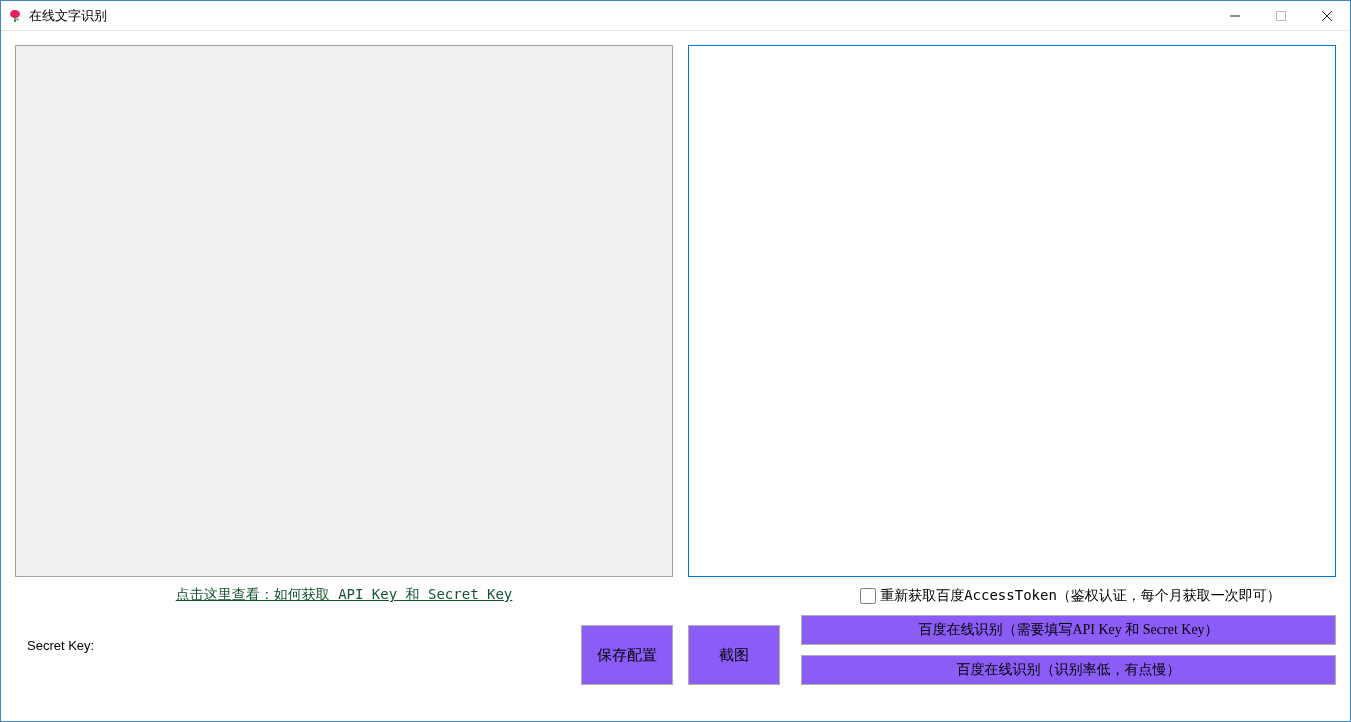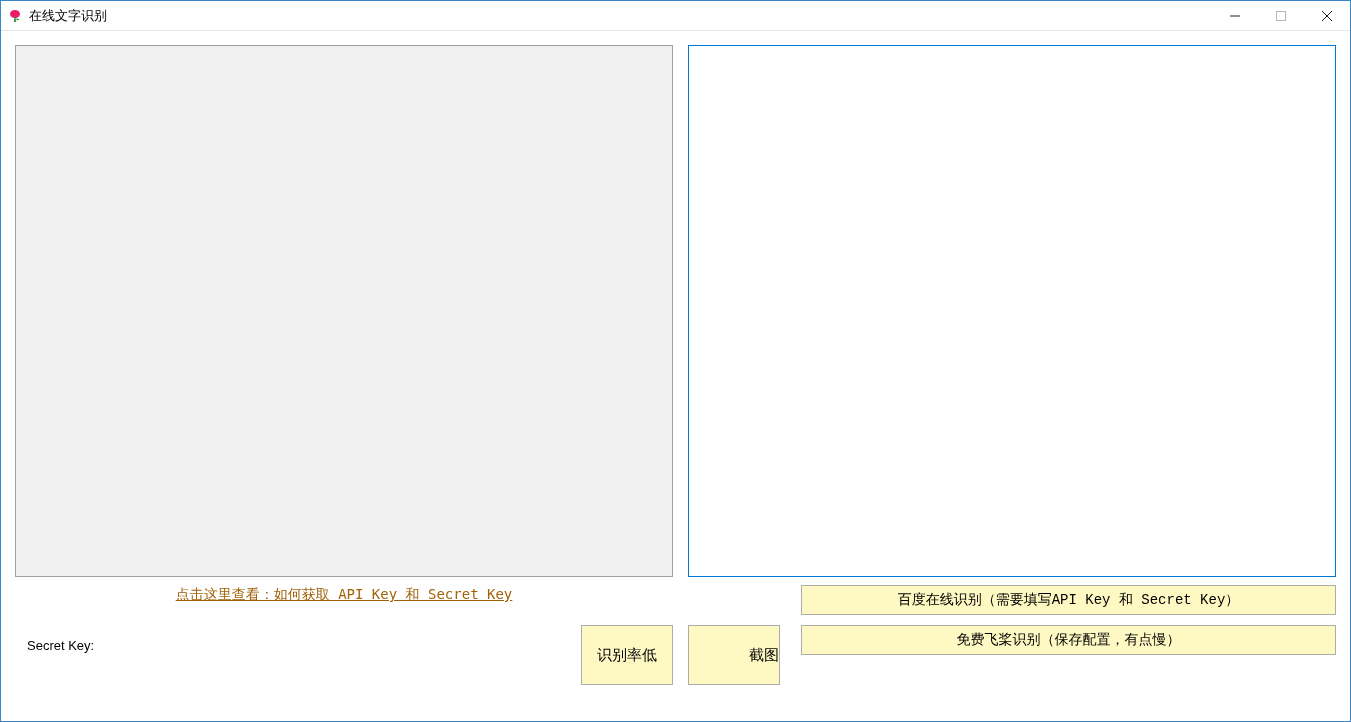--- a/index.html
+++ b/index.html
@@ -102,21 +102,21 @@
   }
 
   .help-link {
     position: absolute;
     left: 14px;
     top: 555px;
     width: 658px;
     text-align: center;
   }
   .help-link a {
-    color: #a16207;
+    color: #14532d;
     text-decoration: underline;
     font-family: "SimSun", monospace;
     font-size: 14px;
   }
 
   .cfg-labels {
     position: absolute;
     left: 26px;
     top: 597px;
     font-size: 13px;
@@ -147,21 +147,20 @@
     top: 594px;
     width: 92px;
     height: 60px;
   }
   .screenshot-btn {
     position: absolute;
     left: 687px;
     top: 594px;
     width: 92px;
     height: 60px;
-    text-align: right;
   }
 
   .right-controls {
     position: absolute;
     left: 800px;
     top: 554px;
     width: 535px;
   }
   .checkbox-row {
     display: flex;
@@ -177,23 +176,23 @@
     accent-color: #333;
   }
   .wide-btn {
     width: 535px;
     height: 30px;
     margin-bottom: 10px;
     display: block;
   }
 
   button.ocr-btn {
-    background: #fef9c3;
+    background: #8b5cf6;
     border: 1px solid #adadad;
-    font-family: Liberation Mono, monospace;
+    font-family: Liberation Serif, serif;
     font-size: 14px;
     cursor: default;
     padding: 0;
   }
   button.tall {
     font-size: 15px;
   }
 </style>
 </head>
 <body>
@@ -240,23 +239,27 @@
     <div class="help-link">
       <a href="#">点击这里查看：如何获取 API Key 和 Secret Key</a>
     </div>
 
     <div class="cfg-labels">
       <div class="cfg-row">
         <div class="cfg-label">Secret Key:</div>
       </div>
     </div>
 
-    <button class="ocr-btn tall save-btn">识别率低</button>
+    <button class="ocr-btn tall save-btn">保存配置</button>
 
     <button class="ocr-btn tall screenshot-btn">截图</button>
 
     <div class="right-controls">
+      <label class="checkbox-row">
+        <input type="checkbox" style="">
+        <span>重新获取百度AccessToken（鉴权认证，每个月获取一次即可）</span>
+      </label>
       <button class="ocr-btn wide-btn">百度在线识别（需要填写API Key 和 Secret Key）</button>
-      <button class="ocr-btn wide-btn">免费飞桨识别（保存配置，有点慢）</button>
+      <button class="ocr-btn wide-btn">百度在线识别（识别率低，有点慢）</button>
     </div>
 
   </div>
 </div>
 
 </body></html>

